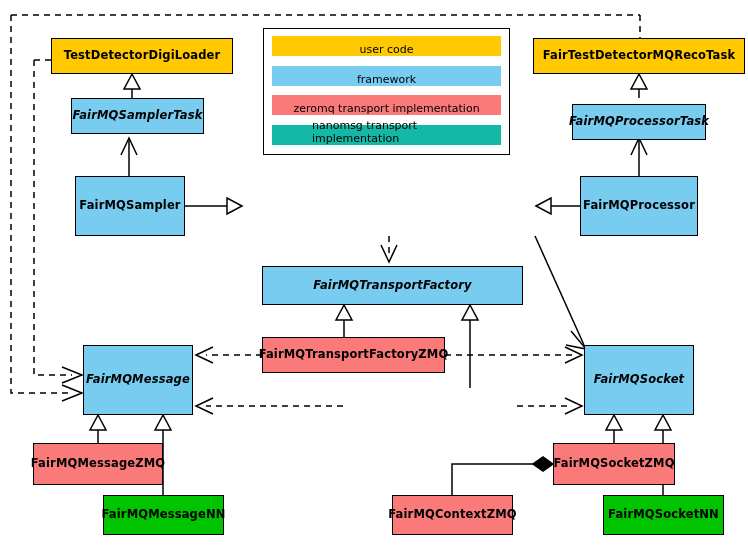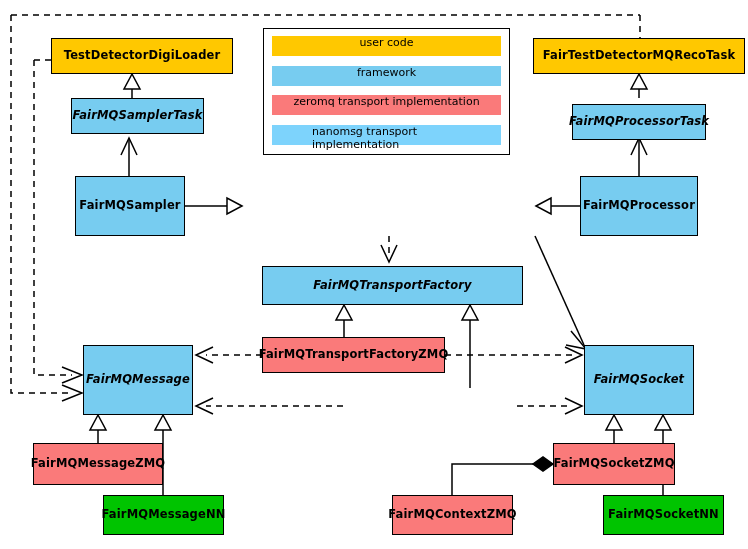--- a/index.html
+++ b/index.html
@@ -5,21 +5,21 @@
   html,body{margin:0;padding:0;background:#ffffff;}
   body{font-family:"DejaVu Sans","Liberation Sans",sans-serif;}
   #canvas{position:relative;width:748px;height:549px;background:#ffffff;overflow:hidden;}
   .node{position:absolute;box-sizing:border-box;border:1.6px solid #000000;display:flex;align-items:center;justify-content:center;text-align:center;font-size:11.5px;font-weight:bold;color:#000000;line-height:1.15;letter-spacing:0.15px;}
   .node.abstract{font-style:italic;}
   .user{background:#ffc800;}
   .fw{background:#77ccf0;}
   .zmq{background:#fa7a7a;}
   .nn{background:#00c400;}
   .legend-box{position:absolute;box-sizing:border-box;border:1.6px solid #000000;background:#ffffff;}
-  .legend-row{position:absolute;box-sizing:border-box;display:flex;align-items:flex-start;justify-content:center;font-size:11px;font-weight:normal;color:#000000;}
+  .legend-row{position:absolute;box-sizing:border-box;display:flex;align-items:flex-end;justify-content:center;font-size:11px;font-weight:normal;color:#000000;}
   svg.wires{position:absolute;left:0;top:0;width:748px;height:549px;overflow:visible;pointer-events:none;}
   .solid{stroke:#000000;stroke-width:1.5px;fill:none;}
   .dashed{stroke:#000000;stroke-width:1.5px;fill:none;stroke-dasharray:6 5;}
   .hollow{fill:#ffffff;stroke:#000000;stroke-width:1.5px;}
   .openarr{stroke:#000000;stroke-width:1.5px;fill:none;}
   .diamond{fill:#000000;stroke:#000000;stroke-width:1.5px;}
 </style>
 </head>
 <body>
 
@@ -146,21 +146,21 @@
   <div class="legend-box" style="left:263px;top:28px;width:247px;height:127px;"></div>
   <div class="legend-row" style="left:272px;top:36px;width:229px;height:20px;background:#ffc800;">
     <span>user code</span>
   </div>
   <div class="legend-row" style="left:272px;top:66px;width:229px;height:20px;background:#77ccf0;">
     <span>framework</span>
   </div>
   <div class="legend-row" style="left:272px;top:95px;width:229px;height:20px;background:#fa7a7a;">
     <span>zeromq transport implementation</span>
   </div>
-  <div class="legend-row" style="left:272px;top:125px;width:229px;height:20px;background:#7dd3fc;padding-left:40px;">
+  <div class="legend-row" style="left:272px;top:125px;width:229px;height:20px;background:#14b8a6;padding-left:40px;">
     <span>nanomsg transport implementation</span>
   </div>
 
   <div class="node user" style="left:51px;top:38px;width:182px;height:36px;">
     <span>TestDetectorDigiLoader</span>
   </div>
 
   <div class="node fw abstract" style="left:71px;top:98px;width:133px;height:36px;">
     <span>FairMQSamplerTask</span>
   </div>

